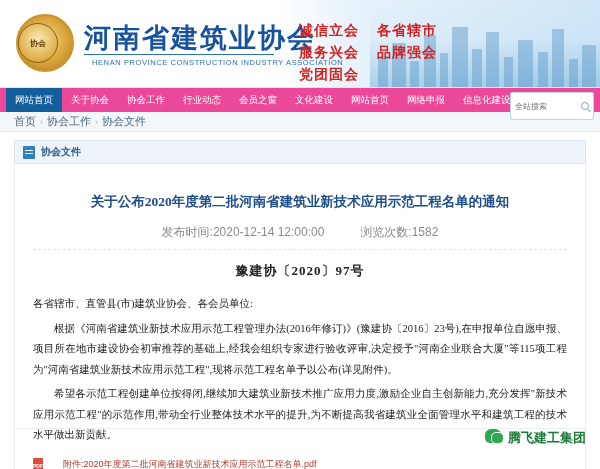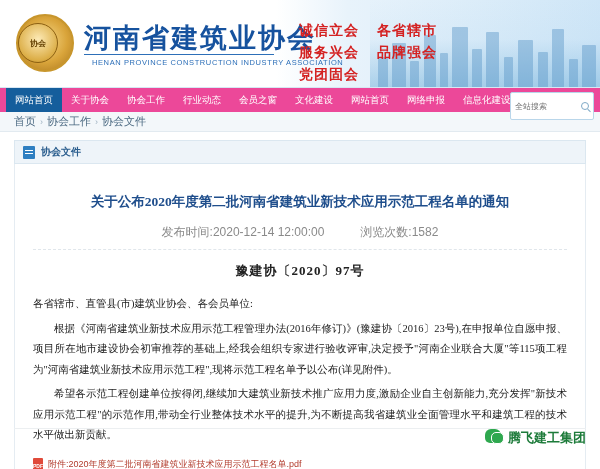--- a/index.html
+++ b/index.html
@@ -129,21 +129,21 @@
   .doc-no {
     text-align: center; font-size: 13px; font-weight: bold; color: #222;
     font-family: "Liberation Serif", serif; letter-spacing: 1px; padding: 2px 0 14px;
   }
   .body-p {
     font-family: "Liberation Serif", serif; font-size: 10.5px; color: #1c1c1c;
     line-height: 1.95; text-align: justify; margin-bottom: 4px;
   }
   .body-p.indent { text-indent: 21px; }
   .attach {
-    display: flex; align-items: center; gap: 5px; margin-top: 12px;
+    display: flex; align-items: center; gap: 20px; margin-top: 12px;
   }
   .attach .pdf-ico {
     width: 10px; height: 12px; background: #e04a3a; border-radius: 1px;
     font-size: 5px; color: #fff; display: flex; align-items: flex-end; justify-content: center;
     font-weight: bold; padding-bottom: 1px; flex: 0 0 auto;
   }
   .attach .txt { font-size: 9px; color: #b23b2c; }
   .footer {
     position: absolute; left: 0; right: 0; bottom: 0; height: 40px;
     display: flex; align-items: flex-start; justify-content: flex-end; padding-right: 14px; gap: 7px;

